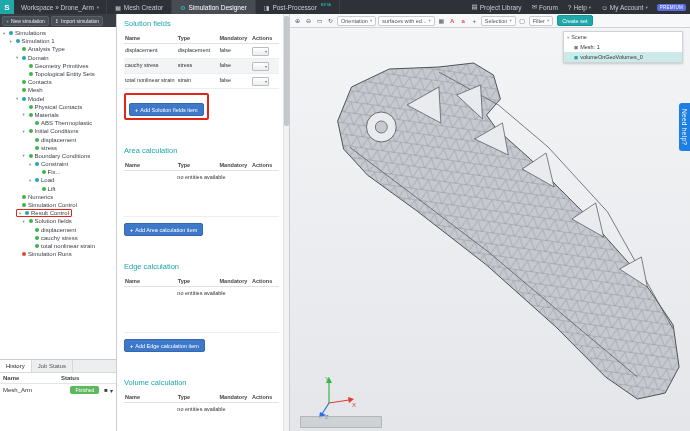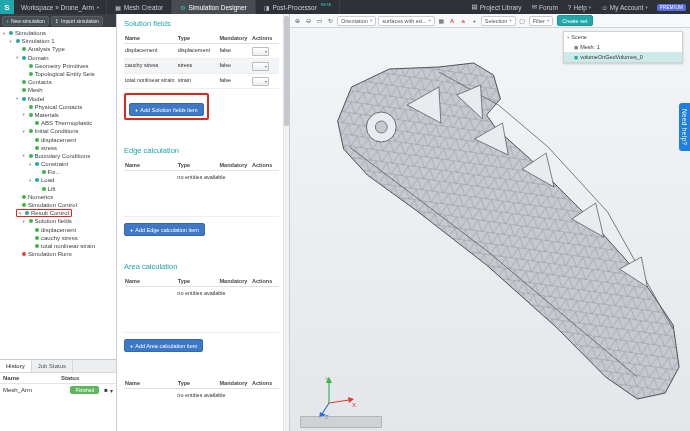--- a/index.html
+++ b/index.html
@@ -361,20 +361,44 @@
                     <td>total nonlinear strain</td>
                     <td>strain</td>
                     <td>false</td>
                     <td class="act-cell"><span class="mini-select"><span class="ms-caret">▾</span></span></td>
                   </tr>
                 </tbody>
               </table><span class="hl-box"><button class="add-btn">
                   <span class="plus">+</span>
                   <span>Add Solution fields item</span>
                 </button></span></div>
+            <div class="section"><div class="section-title">Area calculation</div><table class="ptable">
+                <colgroup>
+                  <col style="width: 34%;">
+                  <col style="width: 27%;">
+                  <col style="width: 21%;">
+                  <col style="width: 18%;">
+                </colgroup>
+                <thead>
+                  <tr>
+                    <th>Name</th>
+                    <th>Type</th>
+                    <th>Mandatory</th>
+                    <th>Actions</th>
+                  </tr>
+                </thead>
+                <tbody>
+                  <tr class="empty-row">
+                    <td class="empty-cell" colspan="4">no entities available</td>
+                  </tr>
+                </tbody>
+              </table><button class="add-btn">
+                <span class="plus">+</span>
+                <span>Add Area calculation item</span>
+              </button></div>
             <div class="section"><div class="section-title">Edge calculation</div><table class="ptable">
                 <colgroup>
                   <col style="width: 34%;">
                   <col style="width: 27%;">
                   <col style="width: 21%;">
                   <col style="width: 18%;">
                 </colgroup>
                 <thead>
                   <tr>
                     <th>Name</th>
@@ -385,45 +409,22 @@
                 </thead>
                 <tbody>
                   <tr class="empty-row">
                     <td class="empty-cell" colspan="4">no entities available</td>
                   </tr>
                 </tbody>
               </table><button class="add-btn">
                 <span class="plus">+</span>
                 <span>Add Edge calculation item</span>
               </button></div>
-            <div class="section"><div class="section-title">Area calculation</div><table class="ptable">
-                <colgroup>
-                  <col style="width: 34%;">
-                  <col style="width: 27%;">
-                  <col style="width: 21%;">
-                  <col style="width: 18%;">
-                </colgroup>
-                <thead>
-                  <tr>
-                    <th>Name</th>
-                    <th>Type</th>
-                    <th>Mandatory</th>
-                    <th>Actions</th>
-                  </tr>
-                </thead>
-                <tbody>
-                  <tr class="empty-row">
-                    <td class="empty-cell" colspan="4">no entities available</td>
-                  </tr>
-                </tbody>
-              </table><button class="add-btn">
-                <span class="plus">+</span>
-                <span>Add Area calculation item</span>
-              </button></div>
             <div class="section">
+              <div class="section-title">Volume calculation</div>
               <table class="ptable">
                 <colgroup>
                   <col style="width: 34%;">
                   <col style="width: 27%;">
                   <col style="width: 21%;">
                   <col style="width: 18%;">
                 </colgroup>
                 <thead>
                   <tr>
                     <th>Name</th>

